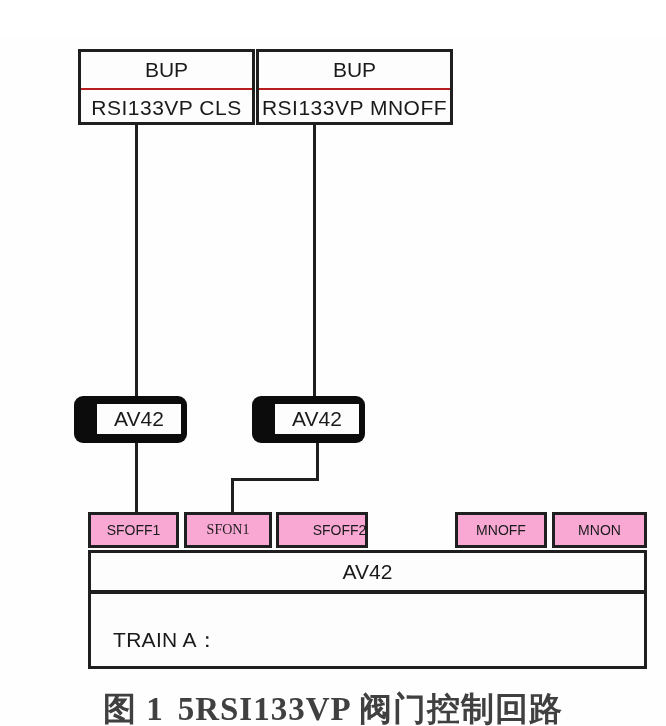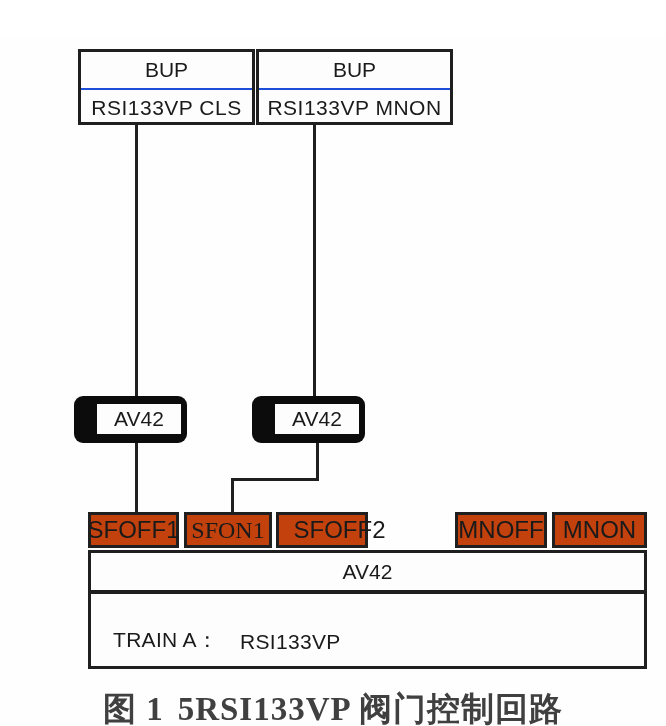--- a/index.html
+++ b/index.html
@@ -16,21 +16,21 @@
     position:absolute;
     border:3px solid #1f1f1f;
     box-sizing:border-box;
     background:#fdfdfd;
   }
   .bup-row1{
     height:36px;display:flex;align-items:center;justify-content:center;
     font-size:21px;box-sizing:border-box;
   }
   .bup-row2{
-    border-top:2px solid #1d4ed8;
+    border-top:2px solid #b91c1c;
     height:37px;display:flex;align-items:center;justify-content:center;
     font-size:21px;box-sizing:border-box;
     letter-spacing:0.5px;white-space:nowrap;
   }
   .vline,.hline{position:absolute;background:#1f1f1f;}
   .av42-outer{
     position:absolute;
     width:113px;height:47px;
     background:#0c0c0c;
     border-radius:9px;
@@ -44,23 +44,23 @@
     border:2.5px solid #0c0c0c;
     box-sizing:border-box;
     display:flex;align-items:center;justify-content:center;
     font-size:21px;
   }
   .io-cell{
     position:absolute;
     top:475px;height:36px;
     border:3px solid #1f1f1f;
     box-sizing:border-box;
-    background:#c2410c;
+    background:#f9a8d4;
     display:flex;align-items:center;justify-content:center;
-    font-size:24px;
+    font-size:14px;
     white-space:nowrap;
   }
   .module-row{
     position:absolute;
     left:88px;top:513px;width:559px;height:43px;
     border:3px solid #1f1f1f;box-sizing:border-box;
     background:#fdfdfd;
     display:flex;align-items:center;justify-content:center;
     font-size:21px;
   }
@@ -93,21 +93,21 @@
 
 <div class="canvas">
 
   <div class="box" style="left:78px;top:12px;width:177px;height:76px;">
     <div class="bup-row1">BUP</div>
     <div class="bup-row2">RSI133VP CLS</div>
   </div>
 
   <div class="box" style="left:256px;top:12px;width:197px;height:76px;">
     <div class="bup-row1">BUP</div>
-    <div class="bup-row2">RSI133VP MNON</div>
+    <div class="bup-row2">RSI133VP MNOFF</div>
   </div>
 
   <div class="vline" style="left:135px;top:86px;width:2.5px;height:273px;"></div>
   <div class="vline" style="left:313px;top:86px;width:2.5px;height:273px;"></div>
 
   <div class="av42-outer" style="left:74px;top:359px;">
     <div class="av42-inner">AV42</div>
   </div>
   <div class="av42-outer" style="left:252px;top:359px;">
     <div class="av42-inner">AV42</div>
@@ -125,20 +125,19 @@
   <div class="io-cell" style="left:455px;width:92px;">MNOFF</div>
   <div class="io-cell" style="left:552px;width:95px;">MNON</div>
 
   <div class="module-row">
     <span>AV42</span>
   </div>
 
   <div class="train-row">
     <span>TRAIN A：</span>
       <span class="gap"></span>
-      <span>RSI133VP</span>
   </div>
 
   <div class="caption">
     <span class="fig-no">图 1</span><span>5RSI133VP 阀门控制回路</span>
   </div>
 
 </div>
 
 </body></html>

